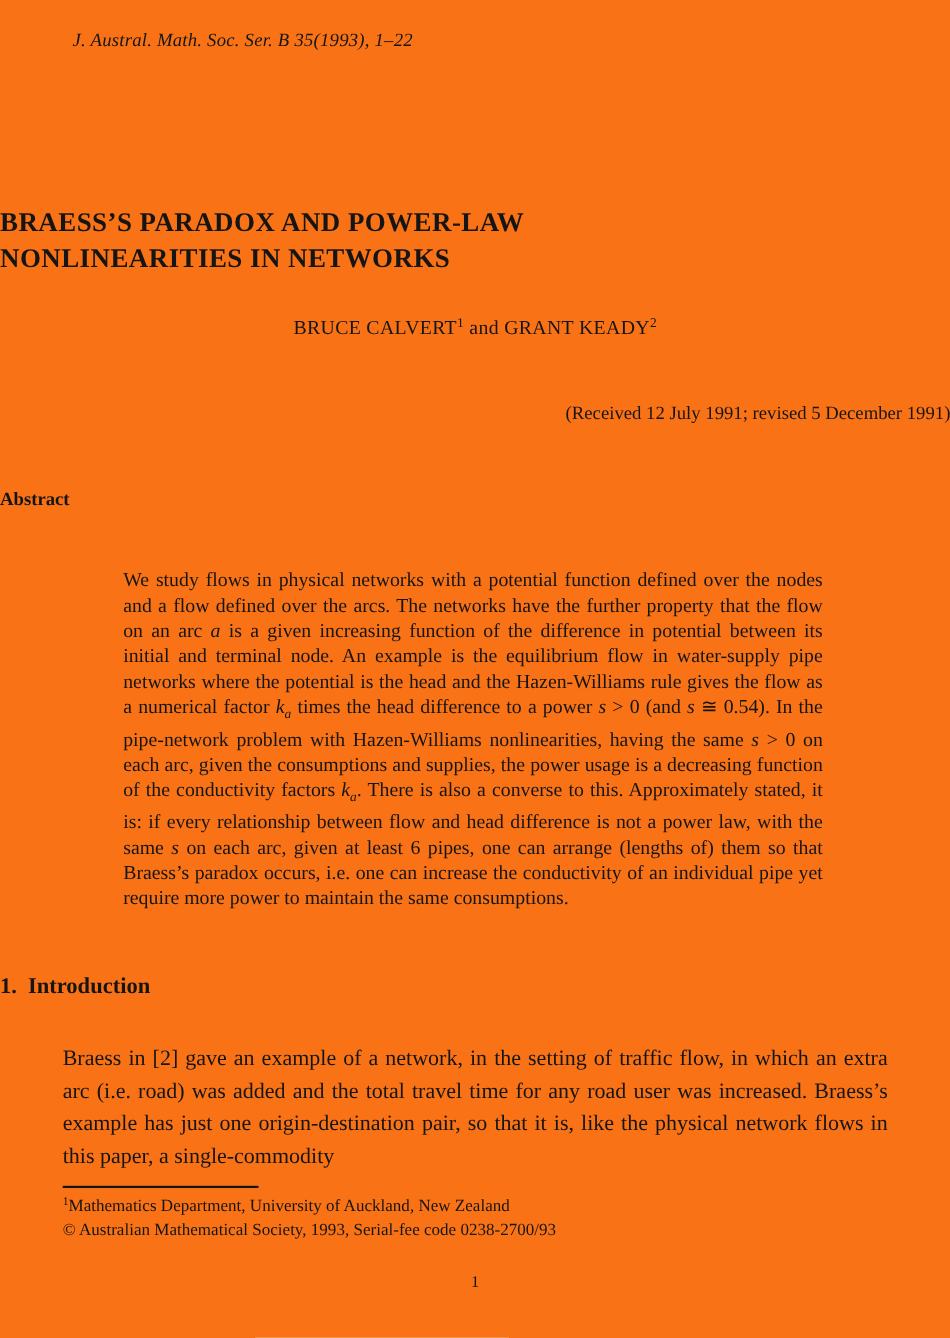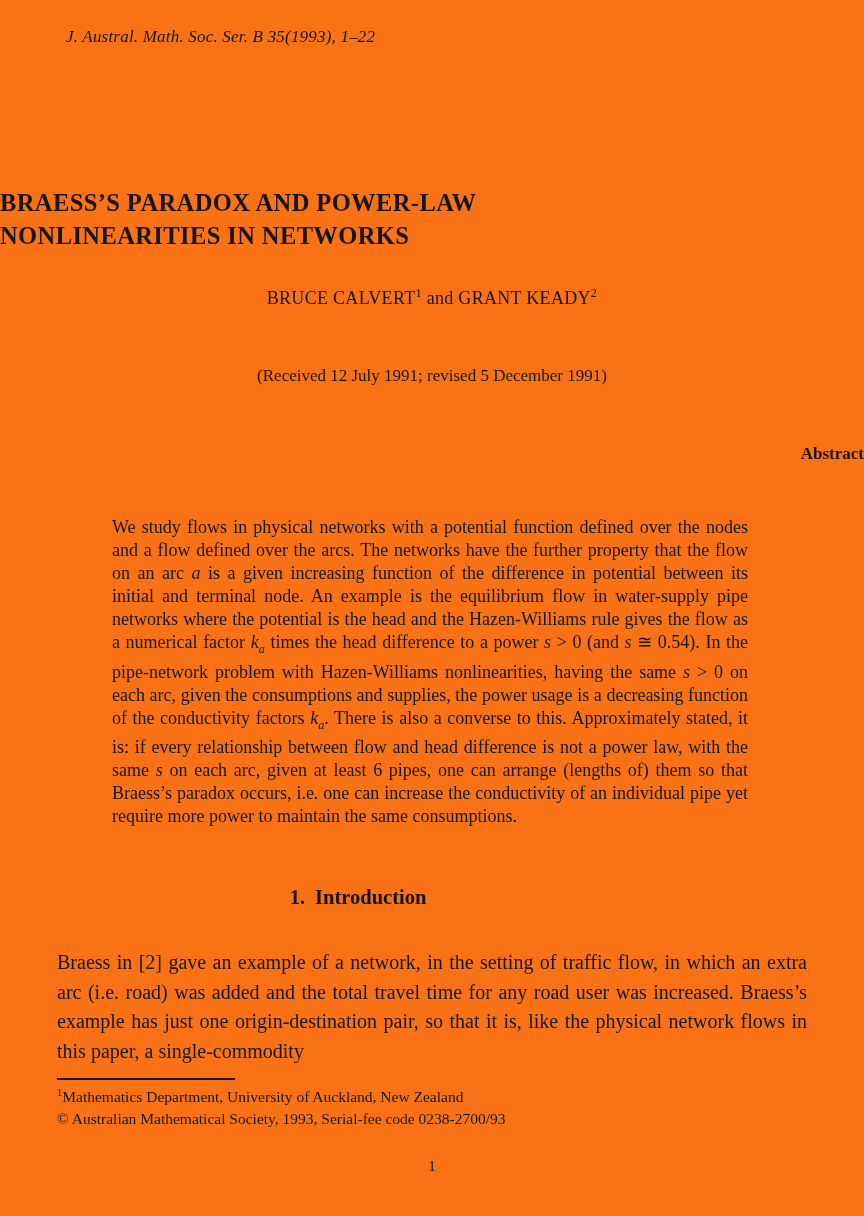--- a/index.html
+++ b/index.html
@@ -27,33 +27,33 @@
     position: absolute; left: 0; top: 186px; width: 864px;
     text-align: left; font-weight: bold;
     font-size: 24.5px; line-height: 33px; letter-spacing: 0.4px;
   }
   .authors {
     position: absolute; left: 0; top: 286px; width: 864px;
     text-align: center; font-size: 18px; letter-spacing: 0.3px;
   }
   .received {
     position: absolute; left: 0; top: 366px; width: 864px;
-    text-align: center; font-size: 17px;
+    text-align: right; font-size: 17px;
   }
   .abstract-heading {
     position: absolute; left: 0; top: 444px; width: 864px;
-    text-align: right; font-weight: bold; font-size: 17px;
+    text-align: left; font-weight: bold; font-size: 17px;
   }
   .abstract-body {
     position: absolute; left: 112px; top: 516px; width: 636px;
     font-size: 18px; line-height: 23px; text-align: justify;
   }
   .section-heading {
     position: absolute; left: 0; top: 886px; width: 716px;
-    text-align: center; font-weight: bold; font-size: 20.5px;
+    font-weight: bold; font-size: 20.5px;
   }
   .section-heading .num { margin-right: 10px; }
   .intro-paragraph {
     position: absolute; left: 57px; top: 948px; width: 750px;
     font-size: 20px; line-height: 29.5px; text-align: justify;
   }
   .footnote-rule {
     position: absolute; left: 57px; top: 1078px; width: 178px;
     border-top: 2px solid #151515; height: 0;
   }

